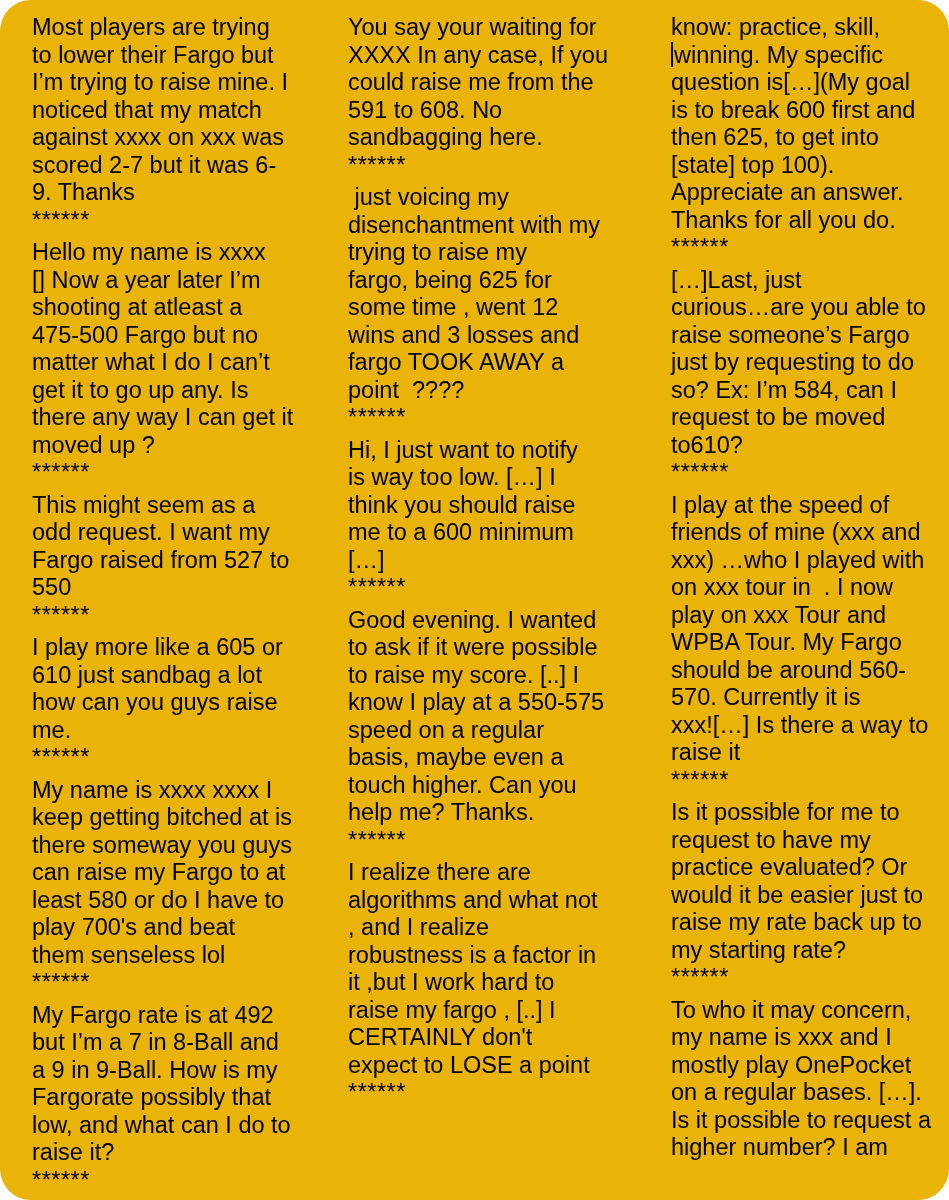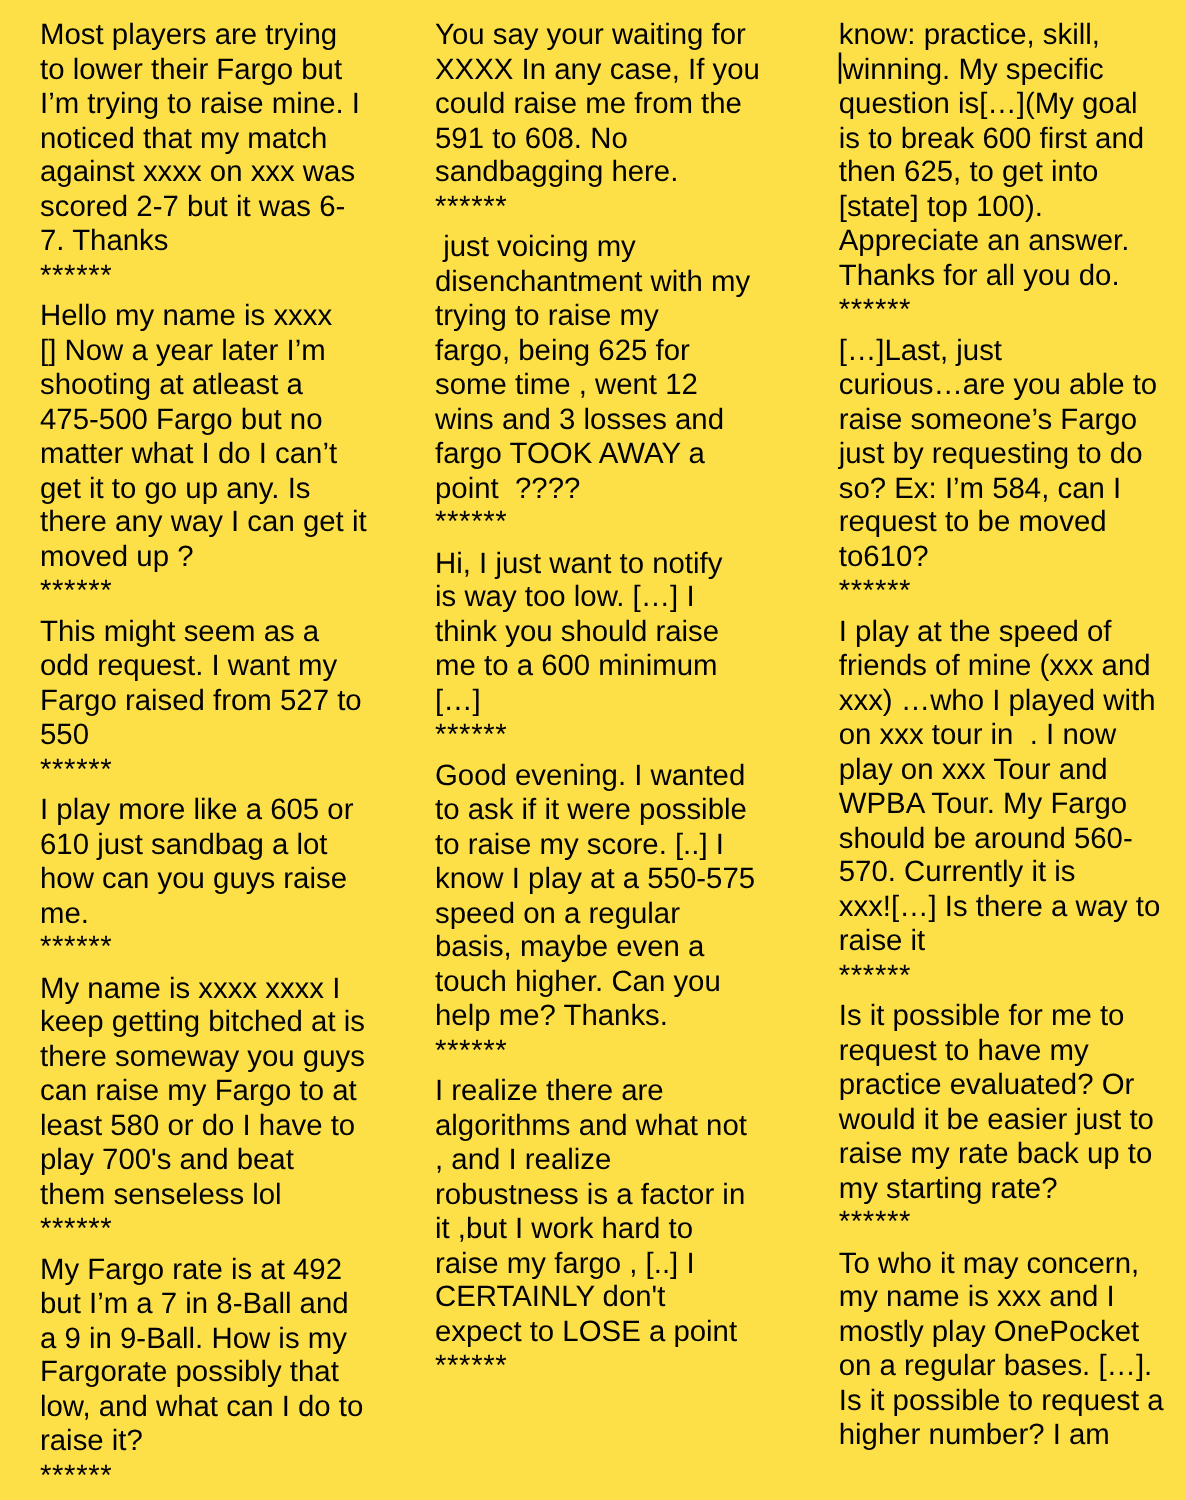--- a/index.html
+++ b/index.html
@@ -11,21 +11,22 @@
     width: 949px;
     height: 1200px;
     overflow: hidden;
     position: relative;
     font-family: "Liberation Sans", "DejaVu Sans", sans-serif;
     color: #000000;
   }
   .page {
     position: absolute;
     inset: 0;
-    background: #fde047;
+    background: #eab308;
+    border-radius: 31px;
   }
   .column {
     position: absolute;
     top: 14px;
     font-size: 23.5px;
     line-height: 27.5px;
     color: #000000;
     letter-spacing: 0;
   }
   .col-1 { left: 32px;  width: 300px; }
@@ -55,21 +56,21 @@
 
 <div class="page">
   <div class="column col-1">
       <div class="quote">
         <div class="line">Most players are trying</div>
         <div class="line">to lower their Fargo but</div>
         <div class="line">I’m trying to raise mine. I</div>
         <div class="line">noticed that my match</div>
         <div class="line">against xxxx on xxx was</div>
         <div class="line">scored 2-7 but it was 6-</div>
-        <div class="line">7. Thanks</div>
+        <div class="line">9. Thanks</div>
       </div>
       <div class="sep">******</div>
       <div class="quote">
         <div class="line">Hello my name is xxxx</div>
         <div class="line">[] Now a year later I’m</div>
         <div class="line">shooting at atleast a</div>
         <div class="line">475-500 Fargo but no</div>
         <div class="line">matter what I do I can’t</div>
         <div class="line">get it to go up any. Is</div>
         <div class="line">there any way I can get it</div>

